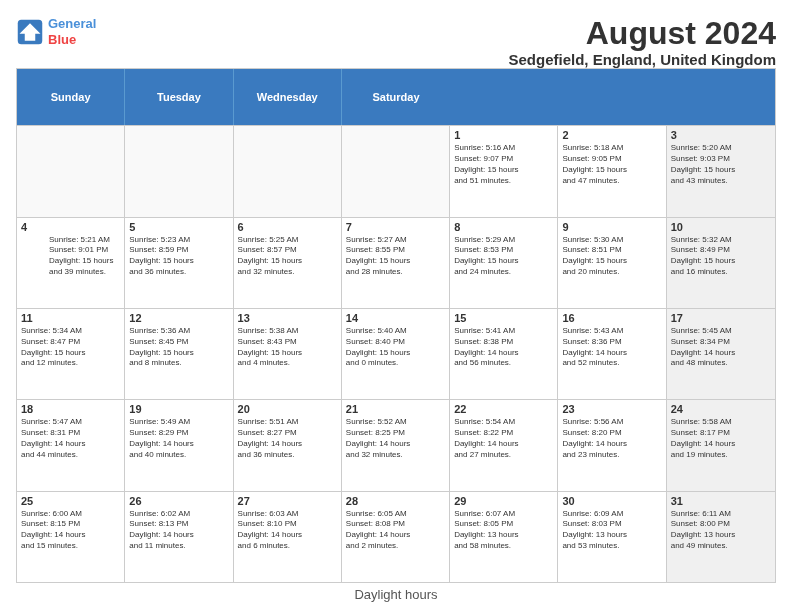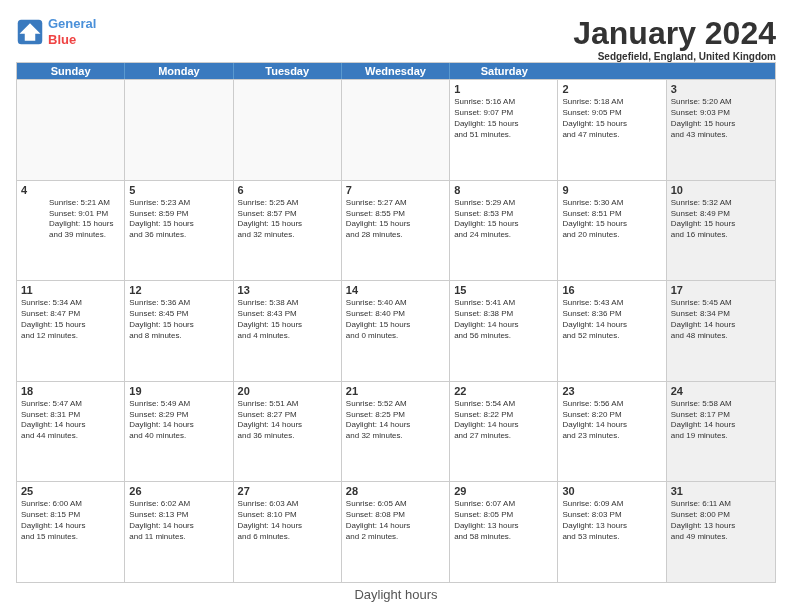--- a/index.html
+++ b/index.html
@@ -43,40 +43,40 @@
     .title-area {
       text-align: right;
     }
     .main-title {
       font-size: 32px;
       font-weight: bold;
       color: #333;
       line-height: 1.1;
     }
     .subtitle {
-      font-size: 10px;
+      font-size: 15px;
       color: #333;
       font-weight: bold;
     }
     .calendar {
       flex: 1;
       display: flex;
       flex-direction: column;
       border: 1px solid #ccc;
     }
     .cal-header-row {
       display: grid;
       grid-template-columns: repeat(7, 1fr);
       background: #3a7abf;
     }
     .cal-header-cell {
       color: #fff;
       font-size: 11px;
       font-weight: bold;
-      padding: 2px 4px;
+      padding: 22px 4px;
       text-align: center;
       border-right: 1px solid #5a9ad0;
     }
     .cal-header-cell:last-child { border-right: none; }
     .cal-body {
       display: flex;
       flex-direction: column;
       flex: 1;
     }
     .cal-row {
@@ -125,29 +125,28 @@
       <svg class="logo-icon" viewBox="0 0 32 32">
         <rect x="2" y="2" width="28" height="28" rx="4" fill="#3a7abf"></rect>
         <polygon points="16,6 28,18 22,18 22,26 10,26 10,18 4,18" fill="white"></polygon>
       </svg>
       <div class="logo-text">
         <div><span>General</span></div>
         <div style="color:#ef4444;">Blue</div>
       </div>
     </div>
     <div class="title-area">
-      <div class="main-title">January 2024</div>
+      <div class="main-title">August 2024</div>
       <div class="subtitle">Sedgefield, England, United Kingdom</div>
     </div>
   </div>
 
   <div class="calendar">
     <div class="cal-header-row">
     <div class="cal-header-cell">Sunday</div>
-        <div class="cal-header-cell">Monday</div>
         <div class="cal-header-cell">Tuesday</div>
         <div class="cal-header-cell">Wednesday</div>
         <div class="cal-header-cell">Saturday</div>
       </div>
     <div class="cal-body">
     <div class="cal-row">
           <div class="cal-cell empty"></div>
           <div class="cal-cell empty"></div>
           <div class="cal-cell empty"></div>
           <div class="cal-cell empty"></div>

